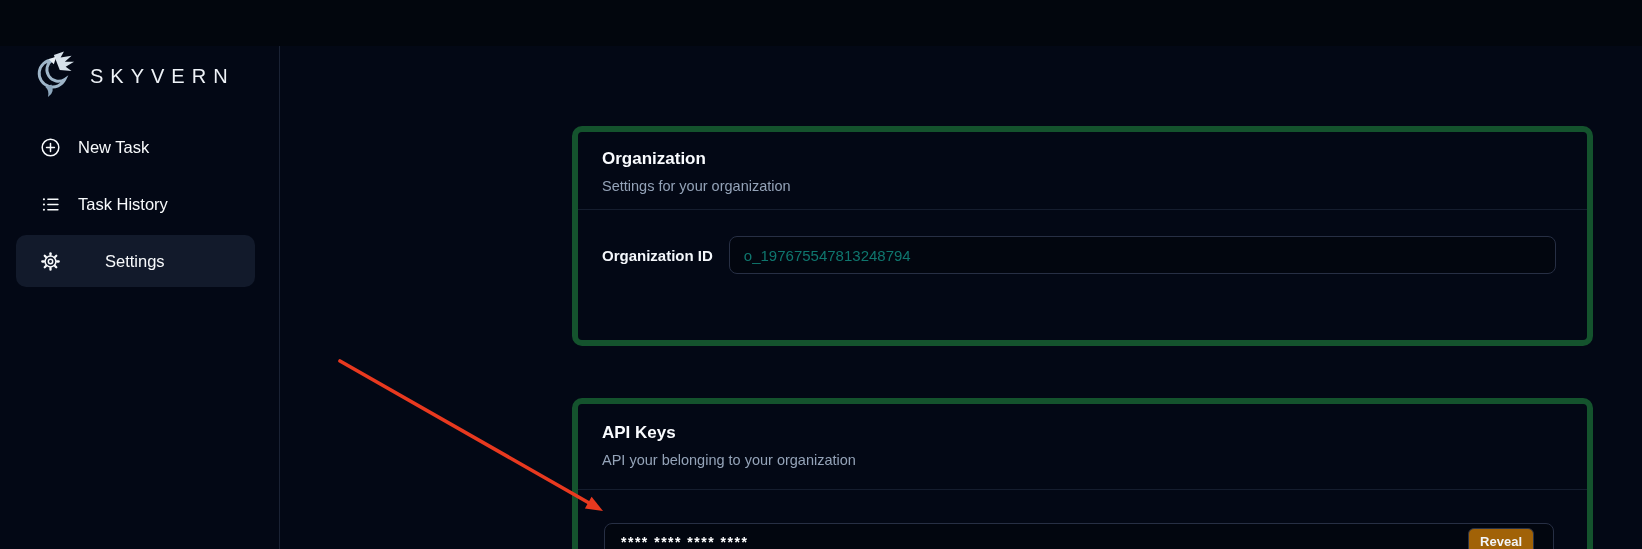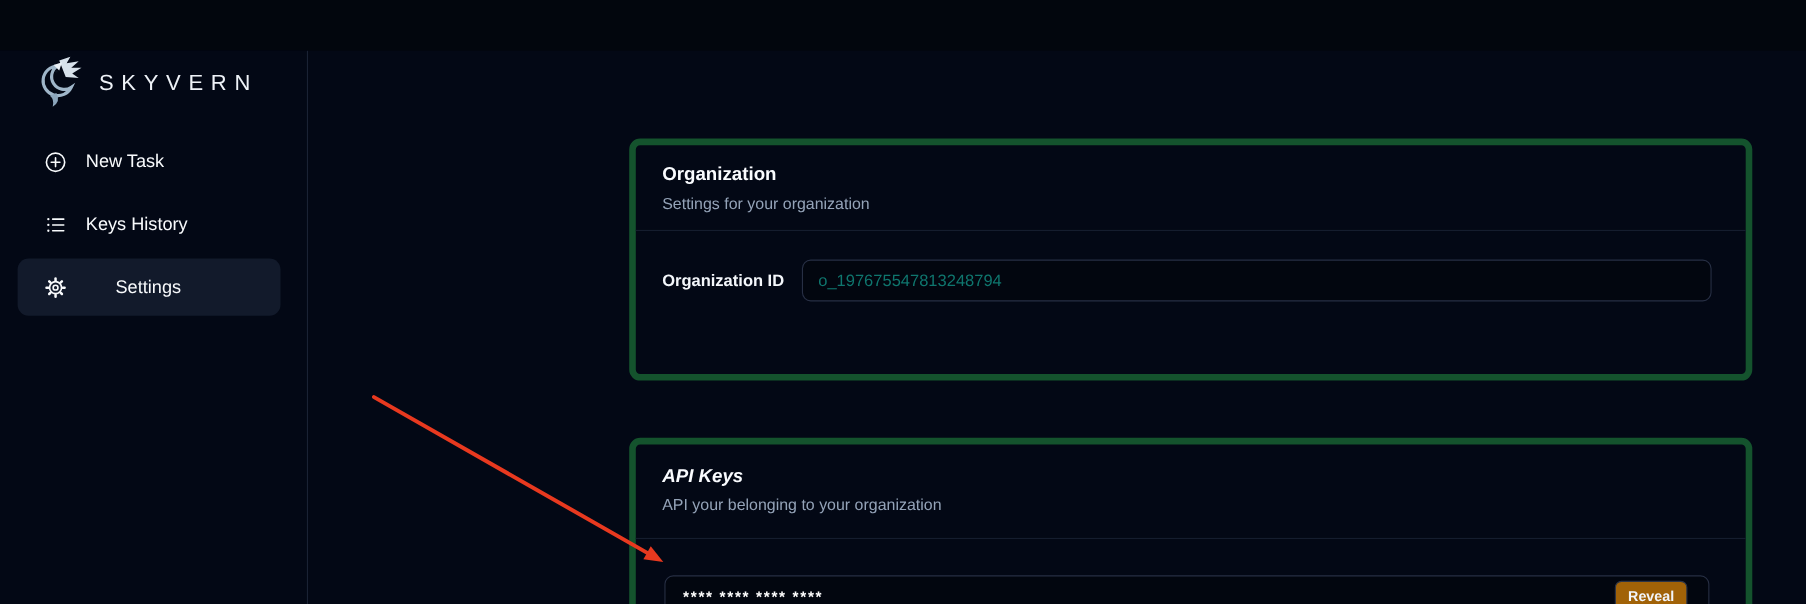--- a/index.html
+++ b/index.html
@@ -44,21 +44,21 @@
     border: 6px solid #14532d; border-radius: 10px;
     background: #030815;
   }
   .card.org { top: 80px; height: 220px; }
   .card.api { top: 352px; height: 186px; }
   .card-title { position: absolute; left: 24px; font-size: 17px; font-weight: 700; color: #fafcff; }
   .card-sub   { position: absolute; left: 24px; font-size: 14.5px; color: #94a3b8; }
   .card.org .card-title { top: 17px; }
   .card.org .card-sub   { top: 46px; }
   .card.org .card-divider { position: absolute; left: 0; right: 0; top: 77px; border-top: 1px solid #151d2e; }
-  .card.api .card-title { top: 19px; font-style: italic; }
+  .card.api .card-title { top: 19px; }
   .card.api .card-sub   { top: 48px; }
   .card.api .card-divider { position: absolute; left: 0; right: 0; top: 85px; border-top: 1px solid #151d2e; }
 
   .field-row {
     position: absolute; left: 24px; right: 31px;
     display: flex; align-items: center; gap: 16px; height: 30px;
   }
   .field-row.row-1 { top: 108px; }
   .field-row.row-2 { top: 160px; }
   .field-label { font-size: 15px; font-weight: 700; color: #f4f7fb; white-space: nowrap; }
@@ -116,21 +116,21 @@
       <span>New Task</span>
     </div>
 
     <div class="nav-item item-2">
       <svg class="nav-icon" viewBox="0 0 24 24">
         <circle cx="4.5" cy="6" r="1.2" fill="#f8fafc"></circle>
         <circle cx="4.5" cy="12" r="1.2" fill="#f8fafc"></circle>
         <circle cx="4.5" cy="18" r="1.2" fill="#f8fafc"></circle>
         <path d="M9 6 H20.5 M9 12 H20.5 M9 18 H20.5" stroke="#f8fafc" stroke-width="1.7" stroke-linecap="round"></path>
       </svg>
-      <span>Keys History</span>
+      <span>Task History</span>
     </div>
 
     <div class="nav-item item-3 active">
       <svg class="nav-icon" viewBox="0 0 24 24">
         <g stroke="#f8fafc" stroke-width="1.7" fill="none">
           <circle cx="12" cy="12" r="6.2"></circle>
           <circle cx="12" cy="12" r="2.5"></circle>
           <g stroke-width="2.6" stroke-linecap="round">
             <path d="M12 2.6 V4.6"></path>
               <path d="M12 19.4 V21.4"></path>

